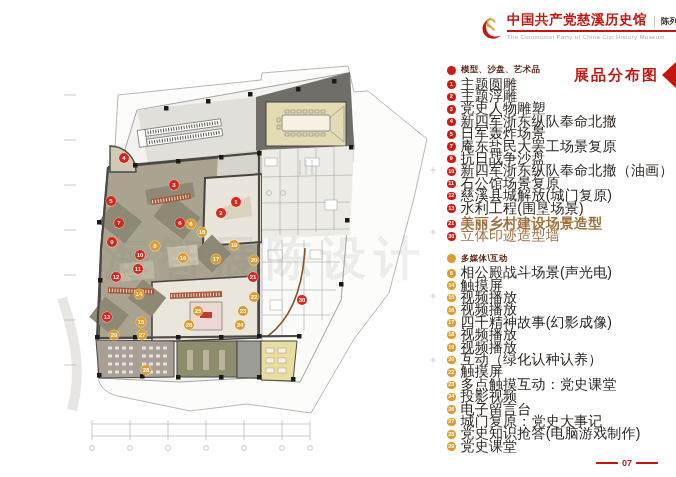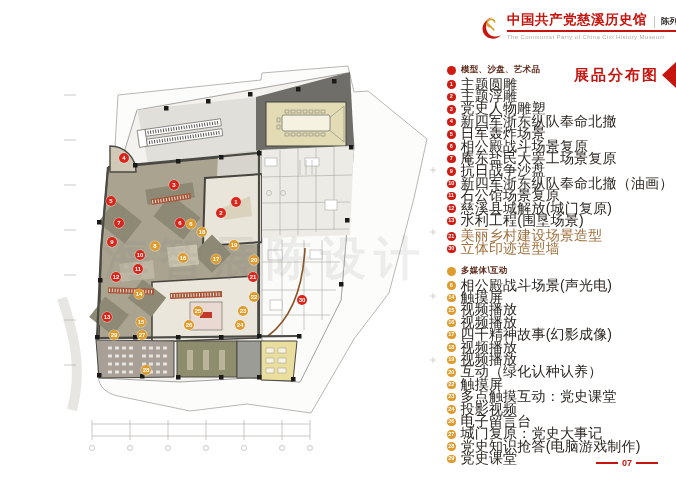--- a/index.html
+++ b/index.html
@@ -317,24 +317,20 @@
       </div>
       <div class="lg-item">
         <span class="lg-badge" style="background: rgb(207, 27, 18);">4</span>
         <span class="lg-text">新四军浙东纵队奉命北撤</span>
       </div>
       <div class="lg-item">
         <span class="lg-badge" style="background: rgb(207, 27, 18);">5</span>
         <span class="lg-text">日军轰炸场景</span>
       </div>
       <div class="lg-item">
-        <span class="lg-badge" style="background: rgb(207, 27, 18);">6</span>
-        <span class="lg-text">相公殿战斗场景复原</span>
-      </div>
-      <div class="lg-item">
         <span class="lg-badge" style="background: rgb(207, 27, 18);">7</span>
         <span class="lg-text">庵东盐民大罢工场景复原</span>
       </div>
       <div class="lg-item">
         <span class="lg-badge" style="background: rgb(207, 27, 18);">9</span>
         <span class="lg-text">抗日战争沙盘</span>
       </div>
       <div class="lg-item">
         <span class="lg-badge" style="background: rgb(207, 27, 18);">10</span>
         <span class="lg-text">新四军浙东纵队奉命北撤（油画）</span>
@@ -346,21 +342,21 @@
       <div class="lg-item">
         <span class="lg-badge" style="background: rgb(207, 27, 18);">12</span>
         <span class="lg-text">慈溪县城解放(城门复原)</span>
       </div>
       <div class="lg-item">
         <span class="lg-badge" style="background: rgb(207, 27, 18);">13</span>
         <span class="lg-text">水利工程(围垦场景)</span>
       </div>
       <div class="lg-item lg-gap">
         <span class="lg-badge" style="background: rgb(207, 27, 18);">21</span>
-        <span class="lg-text" style="color: rgb(160, 113, 63);">美丽乡村建设场景造型</span>
+        <span class="lg-text" style="color: rgb(160, 113, 63); font-weight: bold;">美丽乡村建设场景造型</span>
       </div>
       <div class="lg-item">
         <span class="lg-badge" style="background: rgb(207, 27, 18);">30</span>
         <span class="lg-text" style="color: rgb(160, 113, 63);">立体印迹造型墙</span>
       </div>
     </div>
     <div class="lg-group2">
       <div class="lg-head">
         <span class="lg-dot" style="background: rgb(223, 156, 46);"></span>
         <span class="lg-label">多媒体\互动</span>

